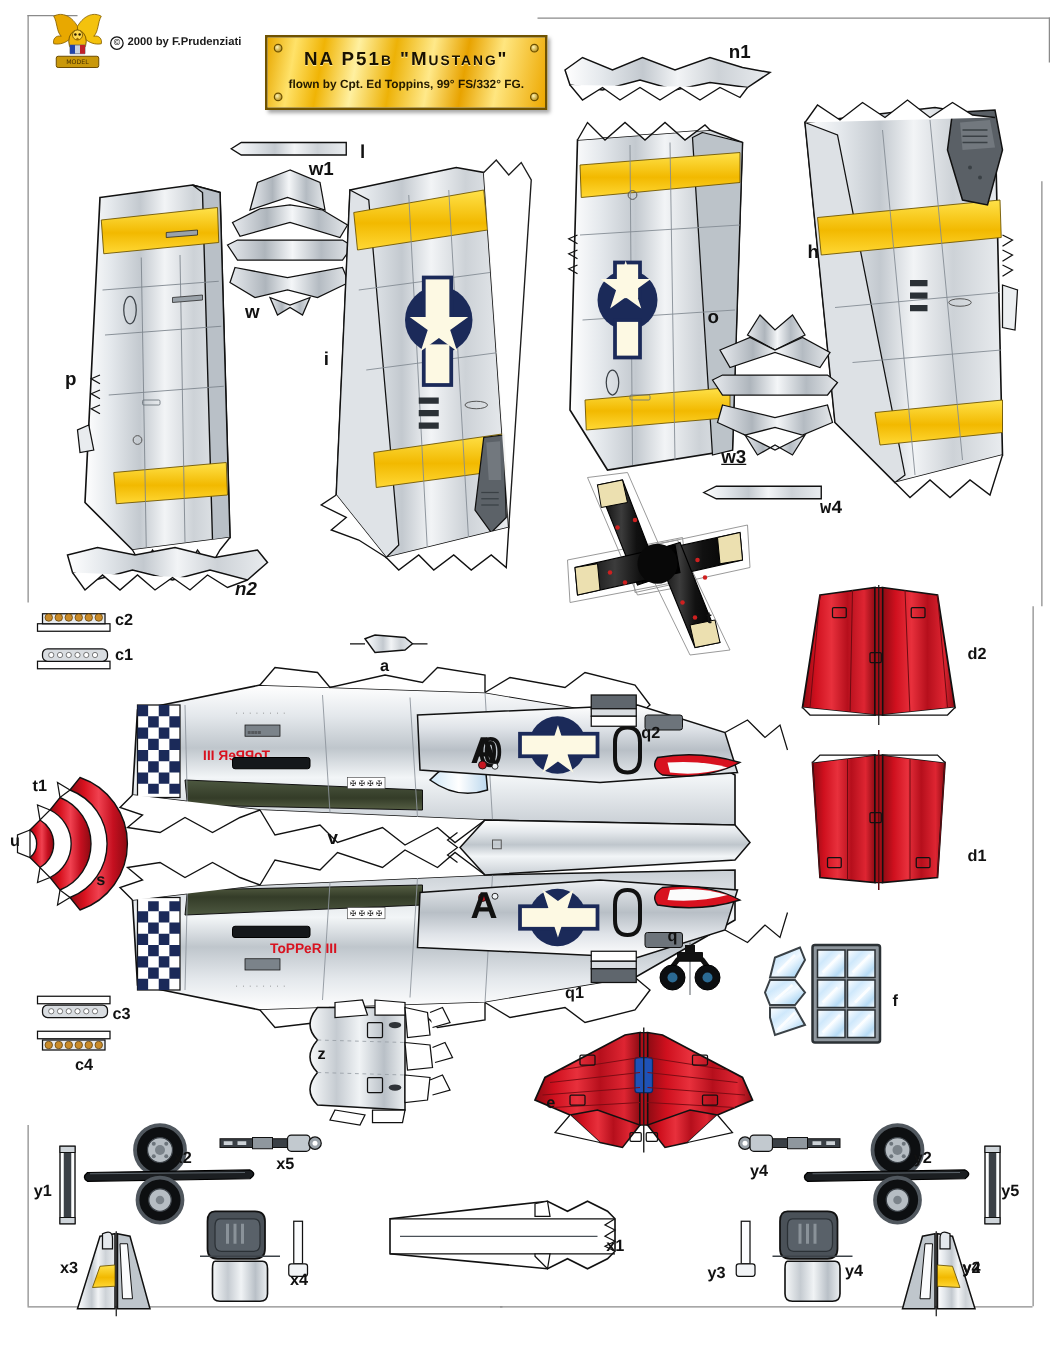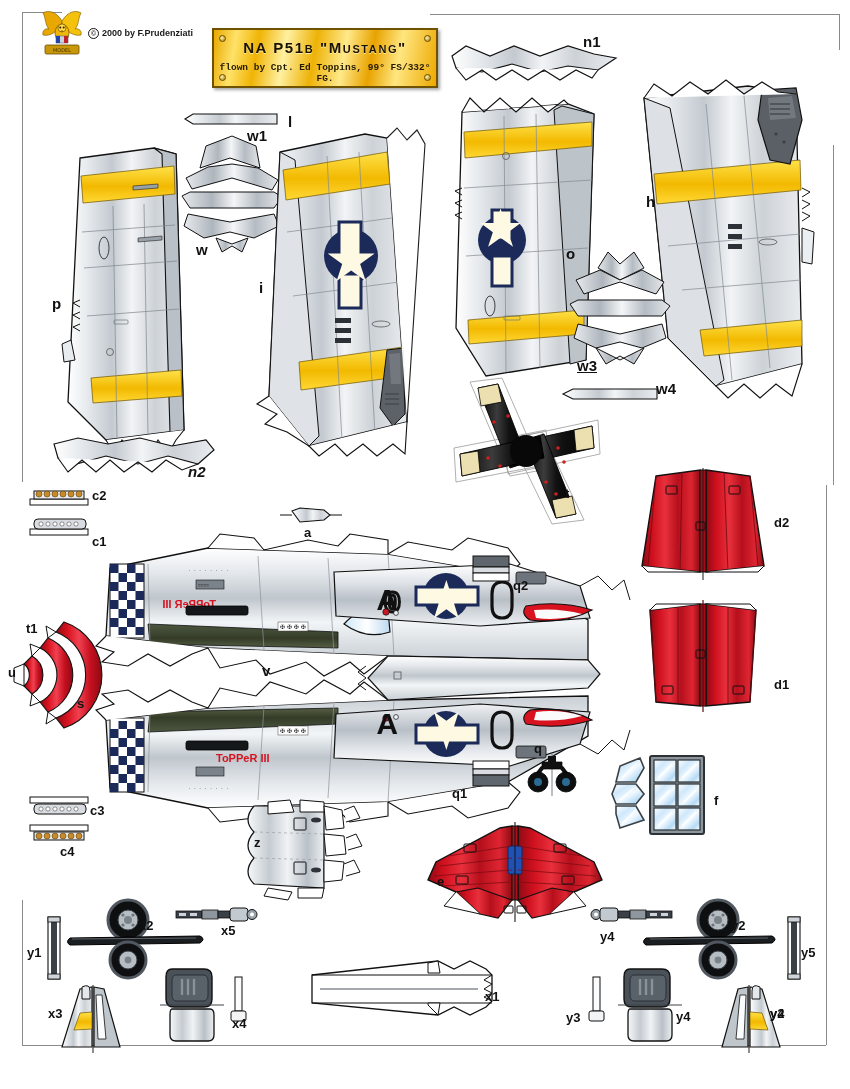--- a/index.html
+++ b/index.html
@@ -17,21 +17,21 @@
   
   #titleplate{
     left:212px;top:28px;width:226px;height:60px;
     background:linear-gradient(100deg,#e8a800 0%,#ffe269 10%,#f0b405 20%,#fff0a0 32%,
       #edb207 45%,#ffe98a 58%,#e8a300 70%,#ffe680 82%,#eda800 100%);
     border:2px solid #6f5200;box-shadow:2px 2px 3px rgba(0,0,0,.35);
     box-sizing:border-box;text-align:center;
   }
   #titleplate .t1{font-size:15px;font-weight:bold;letter-spacing:1.6px;
     color:#1a1200;margin-top:9px;font-variant:small-caps;text-shadow:0 1px 0 #ffeb9d;}
-  #titleplate .t2{font-size:9.5px;font-weight:bold;color:#231a00;margin-top:6px;font-family:Liberation Mono, monospace;}
+  #titleplate .t2{font-size:9.5px;font-weight:bold;color:#231a00;margin-top:6px;}
   .screw{position:absolute;width:5px;height:5px;border-radius:50%;
     background:radial-gradient(circle at 35% 35%,#fff3b0,#a87c00);border:.5px solid #6b4f00;}
 
   
   #copy{left:88px;top:28px;font-size:9px;font-weight:bold;color:#1a1a1a;}
   #eagle{left:34px;top:9px;width:56px;height:52px;}
   svg{display:block;overflow:visible;}
 </style>
 </head>
 <body>
@@ -278,21 +278,21 @@
       <path d="M28 98 L52 110 L76 98 L66 114 L52 106 L38 114 Z" fill="url(#ribg)" stroke="#111" stroke-width="1"></path>
     </svg>
   </div>
   <div class="lbl" style="left:577px;top:358px;text-decoration:underline;">w3</div>
 
   <div class="abs" style="left:563px;top:386px;">
     <svg width="94" height="16" viewBox="0 0 94 16">
       <path d="M0 8 L10 3 L94 3 L94 13 L10 13 Z" fill="url(#sil1)" stroke="#111" stroke-width="1.1"></path>
     </svg>
   </div>
-  <div class="lbl" style="left:656px;top:381px;">w4</div>
+  <div class="lbl" style="left:656px;top:399px;font-family:Liberation Mono, monospace;">w4</div>
 
   <div class="abs" style="left:28px;top:487px;">
     <svg width="62" height="20" viewBox="0 0 62 20">
       <rect x="2" y="12" width="58" height="6" fill="#fff" stroke="#111" stroke-width="1"></rect>
       <rect x="6" y="4" width="50" height="8" fill="#e7eaed" stroke="#111" stroke-width="1"></rect>
       <g>
         <circle cx="11" cy="7" r="3" fill="#c98b2a" stroke="#5d3f08" stroke-width=".6"></circle>
         <circle cx="19" cy="7" r="3" fill="#c98b2a" stroke="#5d3f08" stroke-width=".6"></circle>
         <circle cx="27" cy="7" r="3" fill="#c98b2a" stroke="#5d3f08" stroke-width=".6"></circle>
         <circle cx="35" cy="7" r="3" fill="#c98b2a" stroke="#5d3f08" stroke-width=".6"></circle>
@@ -310,21 +310,21 @@
       <g fill="#fff" stroke="#333" stroke-width=".5">
         <circle cx="13" cy="9" r="2.1"></circle>
           <circle cx="20" cy="9" r="2.1"></circle>
           <circle cx="27" cy="9" r="2.1"></circle>
         <circle cx="34" cy="9" r="2.1"></circle>
           <circle cx="41" cy="9" r="2.1"></circle>
           <circle cx="48" cy="9" r="2.1"></circle>
       </g>
     </svg>
   </div>
-  <div class="lbl sm" style="left:92px;top:517px;margin-top:18px;">c1</div>
+  <div class="lbl sm" style="left:92px;top:517px;">c1</div>
 
   <div class="abs" style="left:28px;top:795px;">
     <svg width="62" height="24" viewBox="0 0 62 24">
       <rect x="2" y="2" width="58" height="6" fill="#fff" stroke="#111" stroke-width="1"></rect>
       <rect x="6" y="9" width="52" height="10" rx="4" fill="#d9dde1" stroke="#111" stroke-width="1"></rect>
       <g fill="#fff" stroke="#333" stroke-width=".5">
         <circle cx="13" cy="14" r="2.1"></circle>
           <circle cx="20" cy="14" r="2.1"></circle>
           <circle cx="27" cy="14" r="2.1"></circle>
         <circle cx="34" cy="14" r="2.1"></circle>

